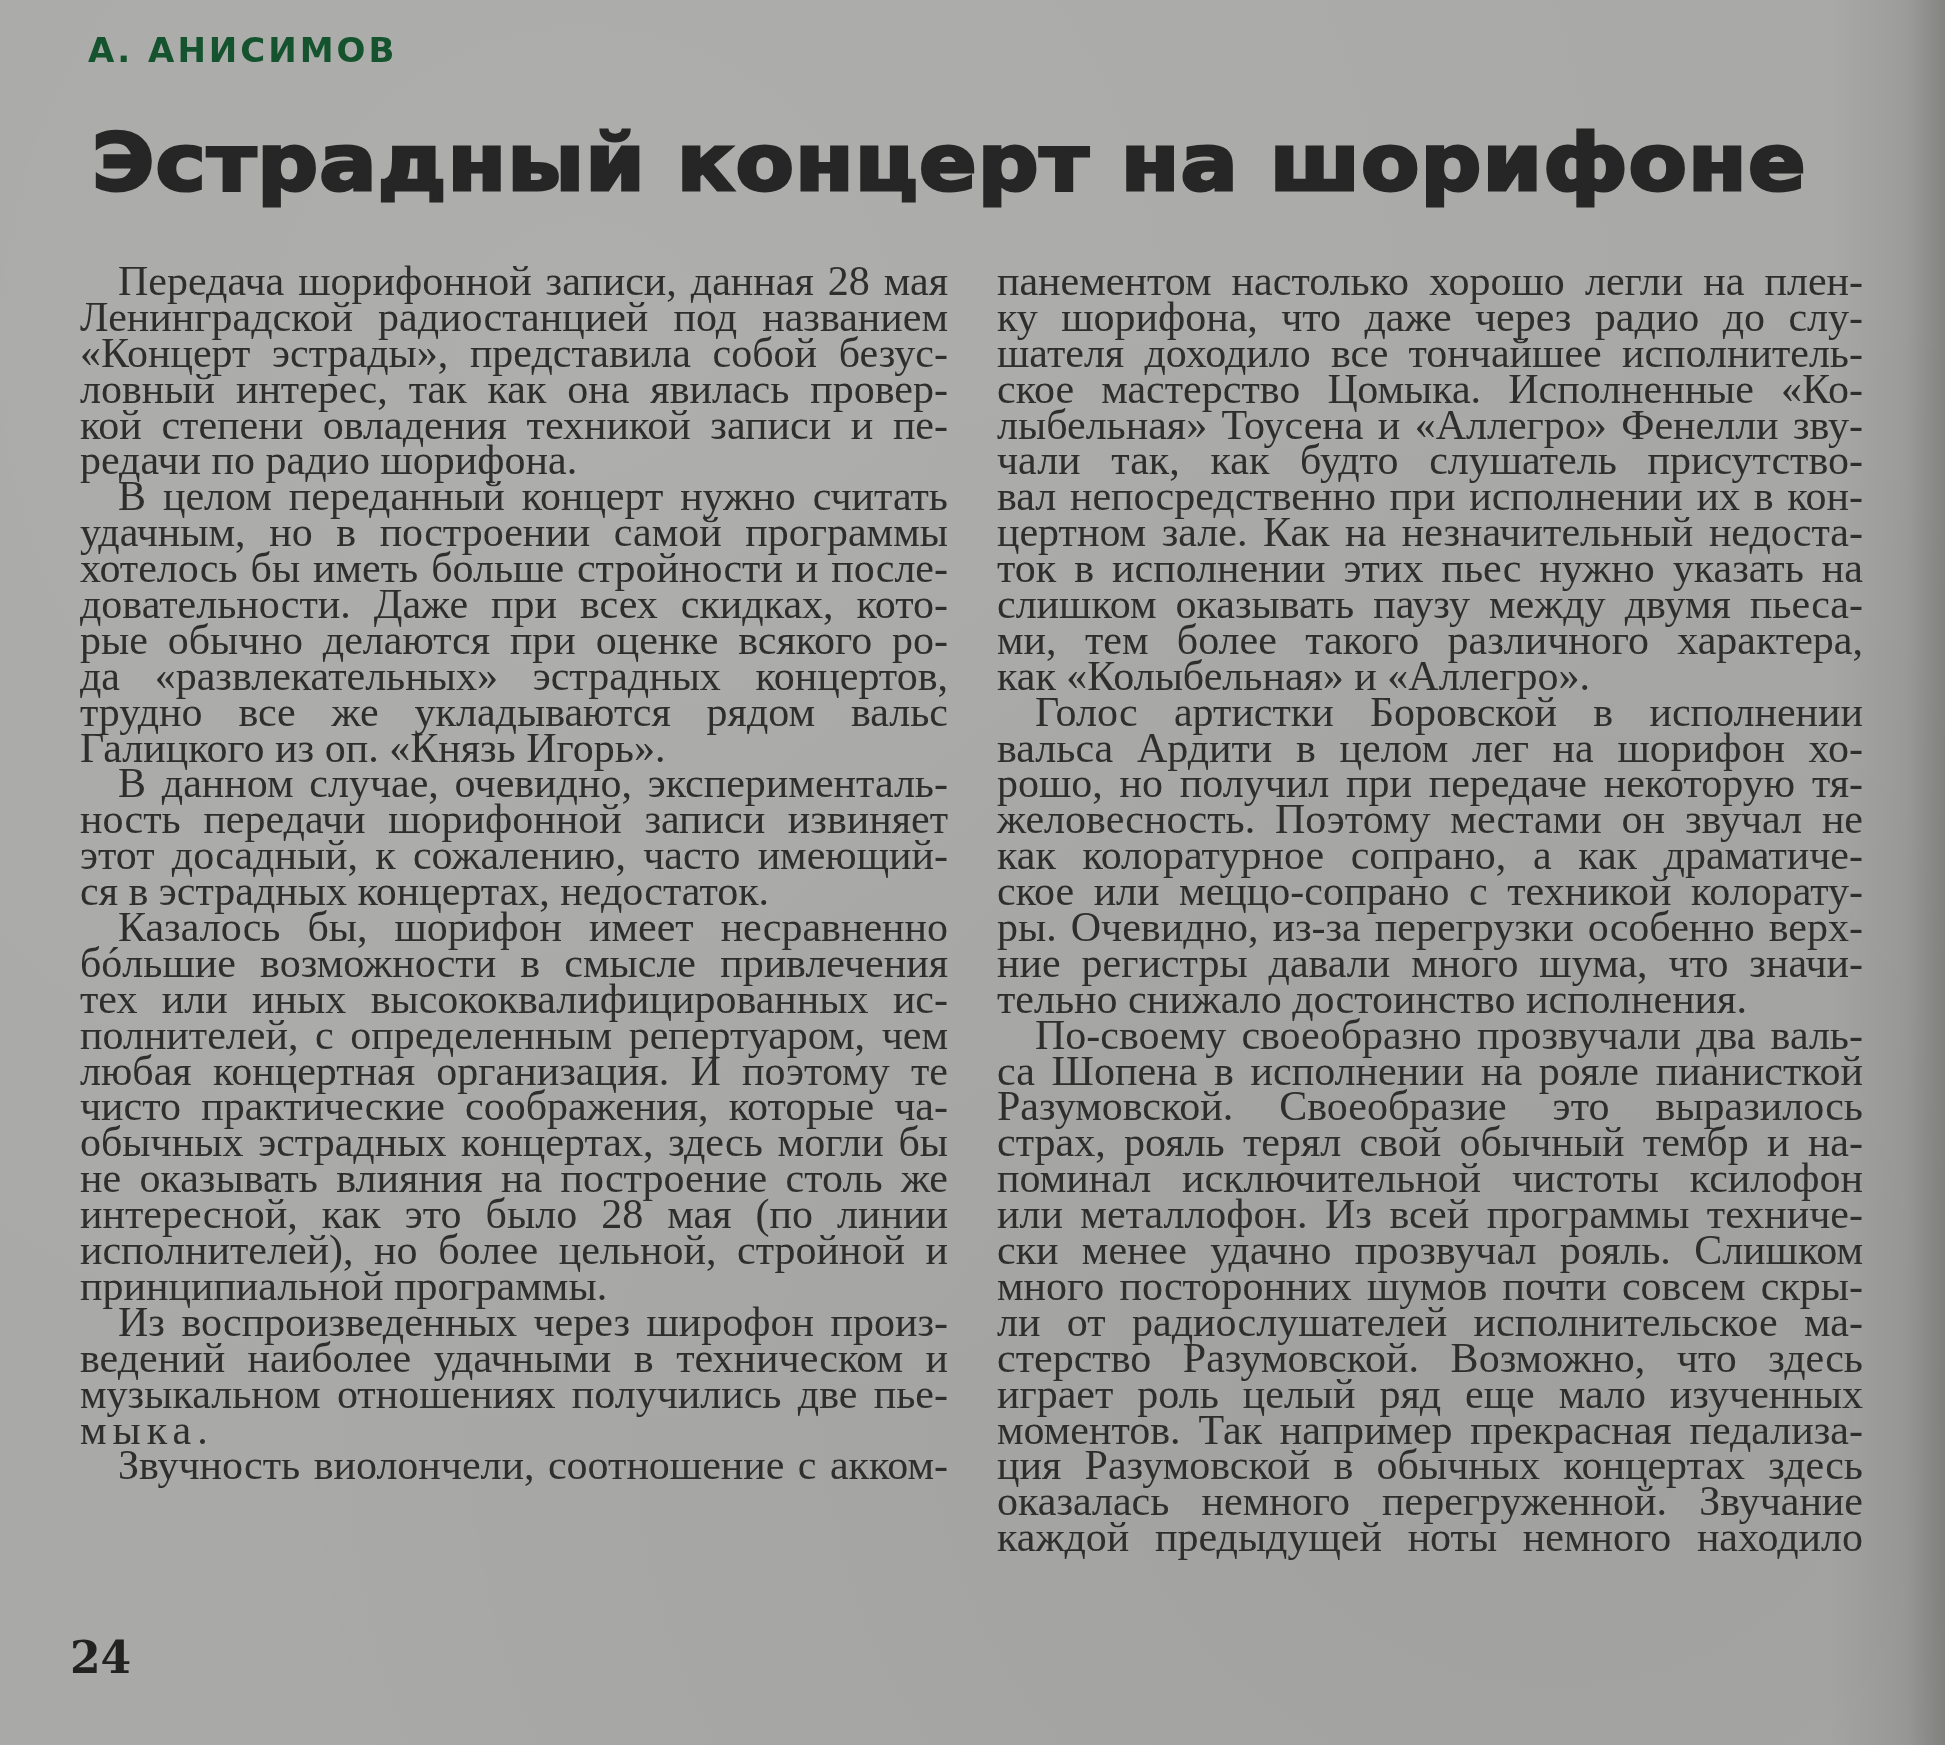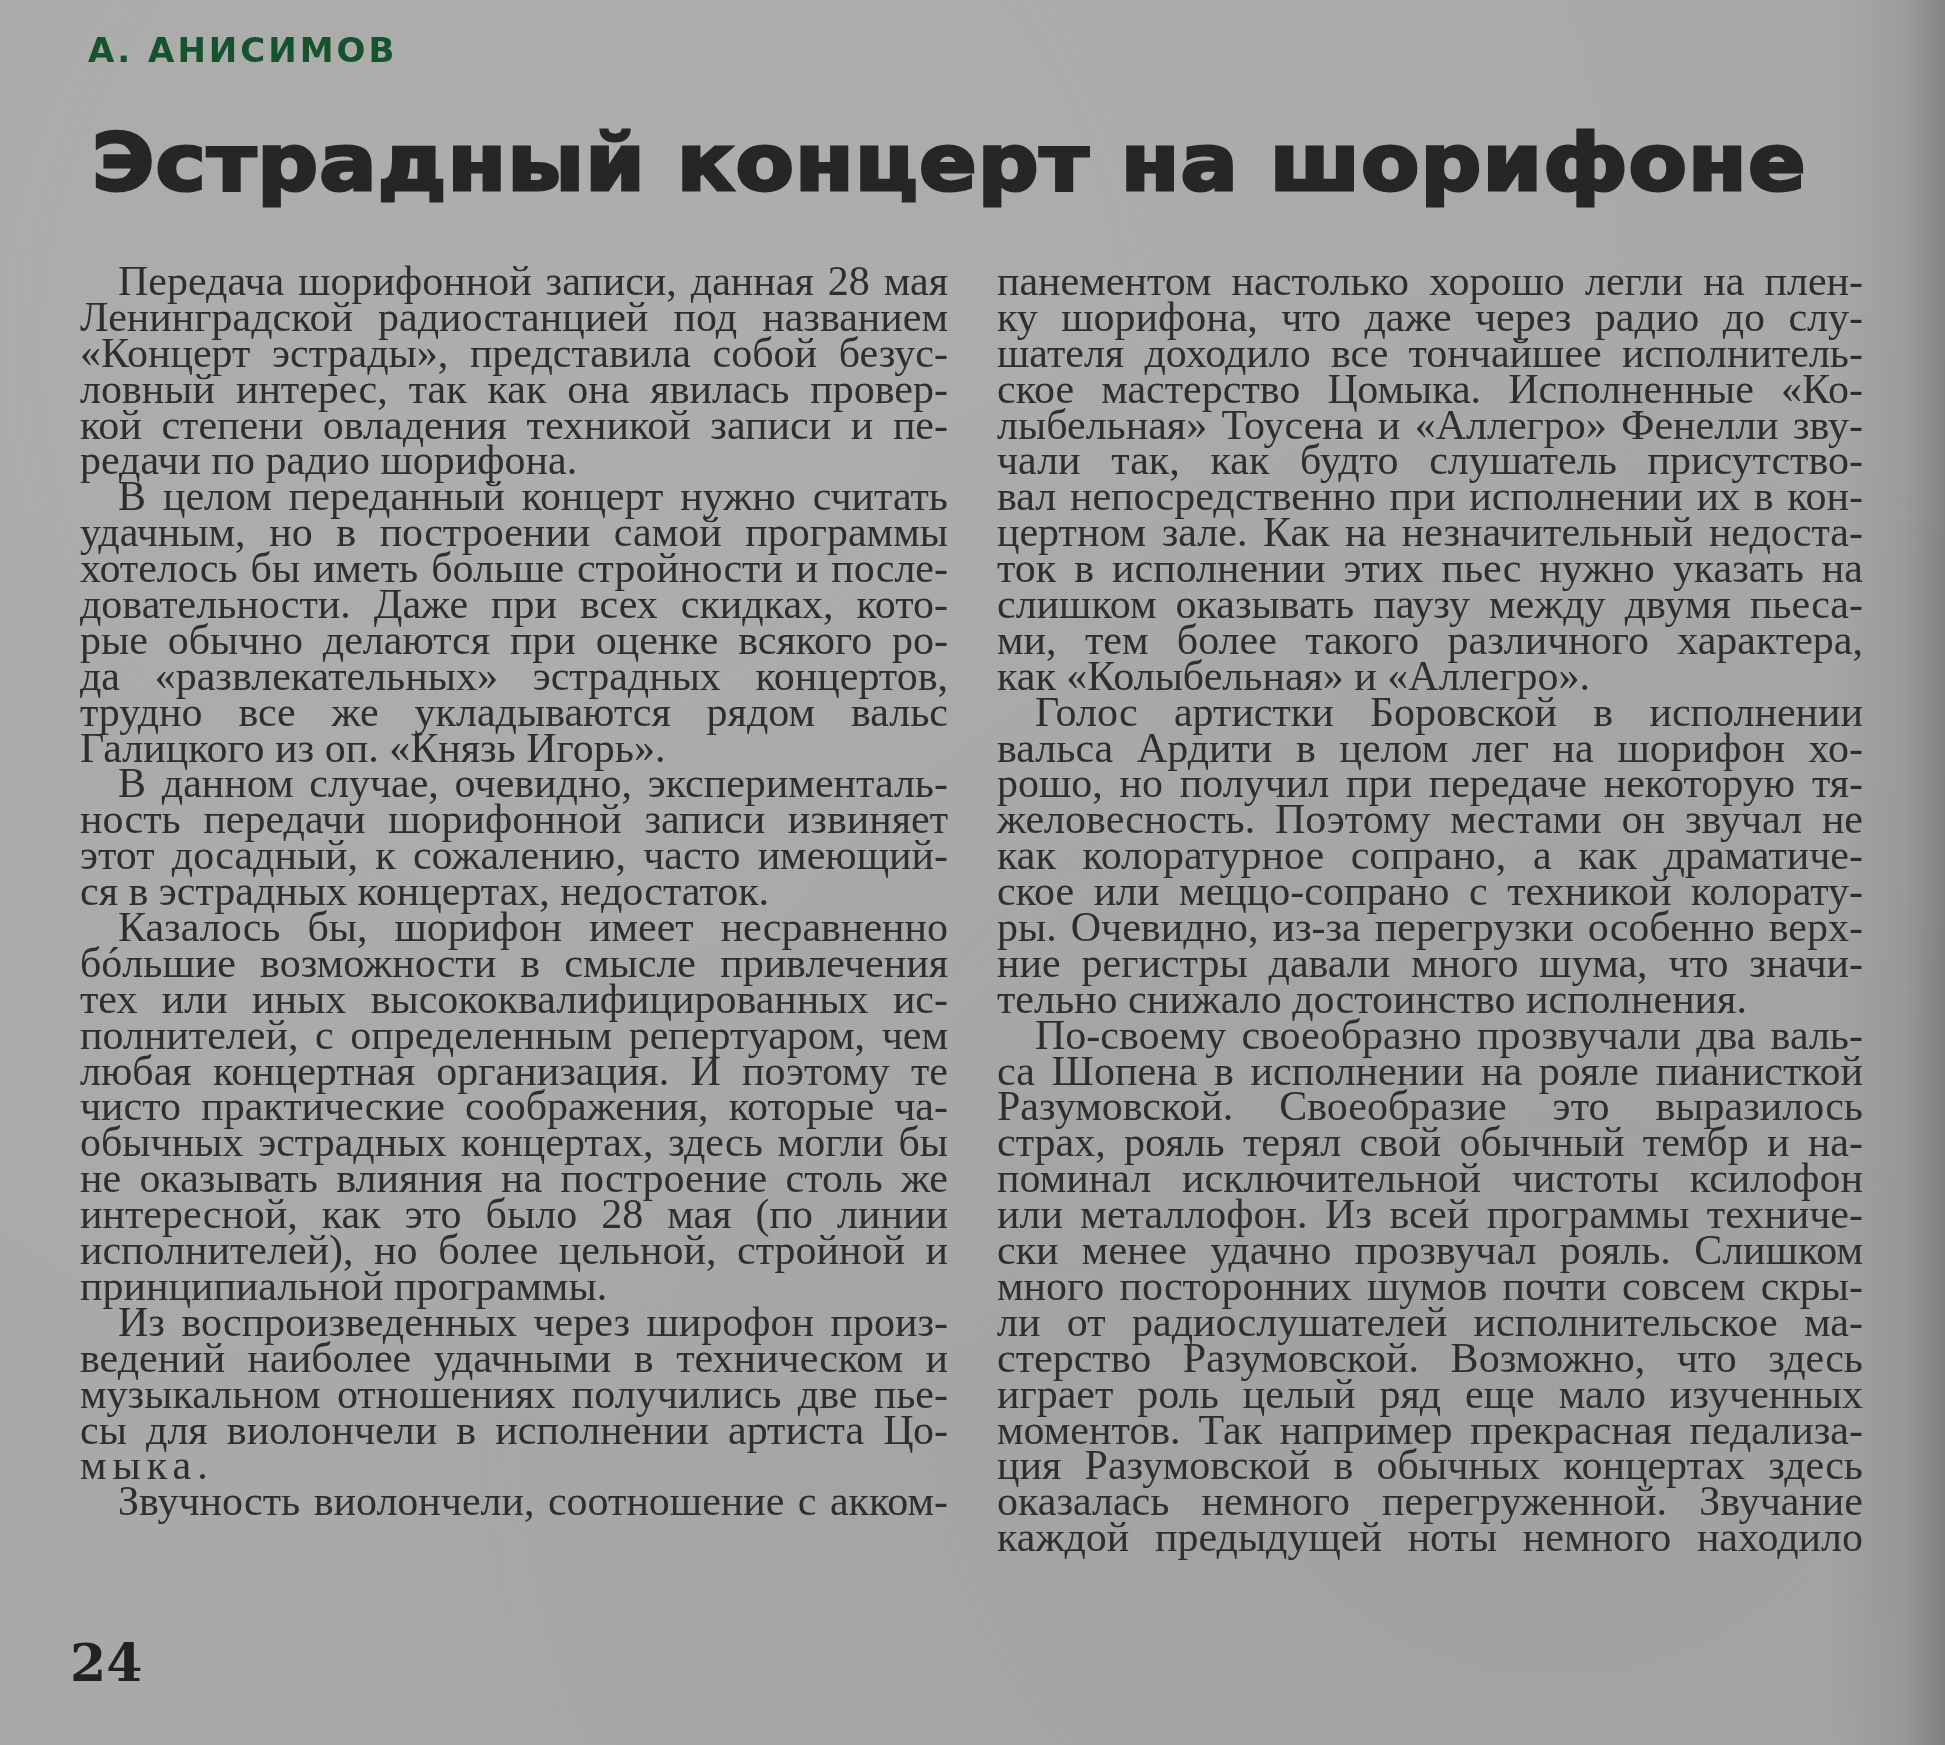--- a/index.html
+++ b/index.html
@@ -31,21 +31,21 @@
     font-size: 42px; line-height: 35.9px;
     text-align: justify; color: #2e2e2e;
     transform: scaleX(1.0);
   }
   .col-left { left: 80px; }
   .col-right { left: 997px; width: 866px; }
   .spaced { letter-spacing: 6px; }
   .page-num {
     position: absolute; left: 70px; top: 1632px;
     font-family: "DejaVu Serif", serif; font-weight: bold;
-    font-size: 52px; color: #222;
+    font-size: 44px; color: #222;
   }
   .line { display: block; text-align: justify; text-align-last: justify; height: 35.9px; white-space: nowrap; overflow: visible; }
   .line.last { text-align-last: left; }
   .line.indent { padding-left: 38px; }
 </style>
 </head>
 <body>
 
 <div class="author">А. АНИСИМОВ</div>
 <div class="title">Эстрадный концерт на шорифоне</div>
@@ -76,21 +76,20 @@
     <span class="line">любая концертная организация. И поэтому те</span>
     <span class="line">чисто практические соображения, которые ча-</span>
     <span class="line">обычных эстрадных концертах, здесь могли бы</span>
     <span class="line">не оказывать влияния на построение столь же</span>
     <span class="line">интересной, как это было 28 мая (по линии</span>
     <span class="line">исполнителей), но более цельной, стройной и</span>
     <span class="line last">принципиальной программы.</span>
     <span class="line indent">Из воспроизведенных через широфон произ-</span>
     <span class="line">ведений наиболее удачными в техническом и</span>
     <span class="line">музыкальном отношениях получились две пье-</span>
-    <span class="line">сы для виолончели в исполнении артиста Цо-</span>
     <span class="line last spaced">мыка.</span>
     <span class="line indent">Звучность виолончели, соотношение с акком-</span>
   </div>
 <div class="col col-right" id="col-right">
     <span class="line">панементом настолько хорошо легли на плен-</span>
     <span class="line">ку шорифона, что даже через радио до слу-</span>
     <span class="line">шателя доходило все тончайшее исполнитель-</span>
     <span class="line">ское мастерство Цомыка. Исполненные «Ко-</span>
     <span class="line">лыбельная» Тоусена и «Аллегро» Фенелли зву-</span>
     <span class="line">чали так, как будто слушатель присутство-</span>

